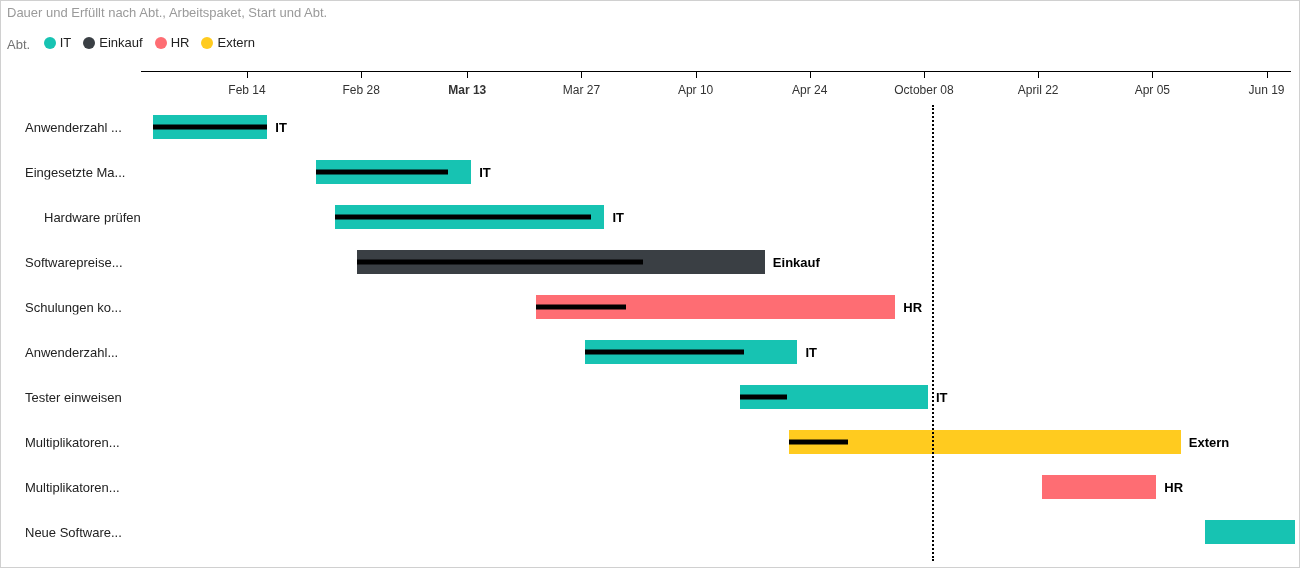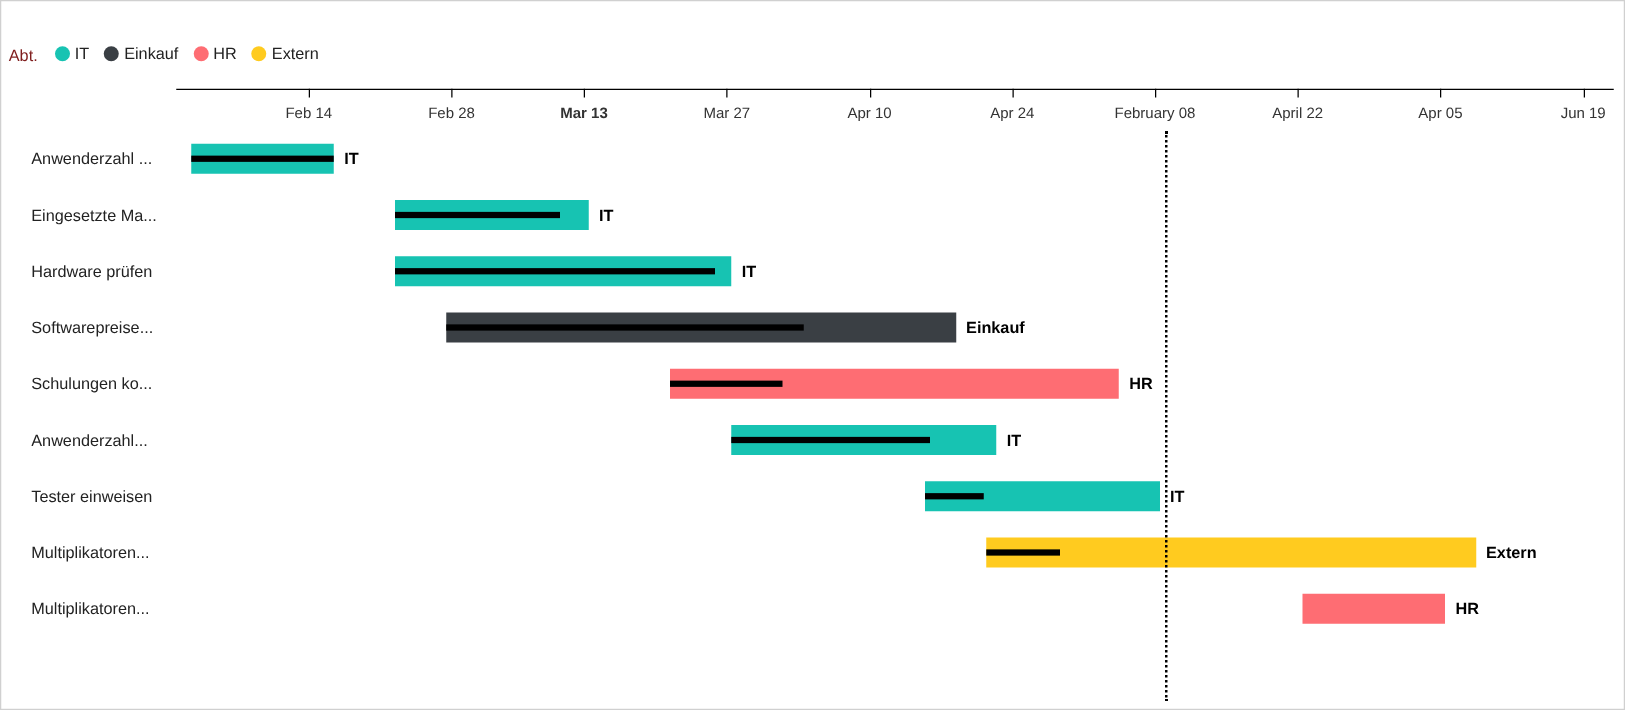--- a/index.html
+++ b/index.html
@@ -25,21 +25,21 @@
     color: #9a9a9a;
   }
   .legend {
     position: absolute;
     left: 6px;
     top: 34px;
     font-size: 13px;
     color: #222;
   }
   .legend-label {
-    color: #7f1d1d;
+    color: #737373;
     margin-right: 10px;
   }
   .legend-item {
     display: inline-flex;
     align-items: center;
     margin-right: 12px;
   }
   .legend-swatch {
     width: 12px;
     height: 12px;
@@ -119,20 +119,21 @@
     top: 44px;
     bottom: 6px;
     border-left: 2px dotted #000;
     width: 0;
   }
 </style>
 </head>
 <body>
 
 <div class="card">
+  <div class="title">Dauer und Erfüllt nach Abt., Arbeitspaket, Start und Abt.</div>
 
   <div class="legend">
     <span class="legend-label">Abt.</span>
     <span id="legend-items"><span class="legend-item">
           <span class="legend-swatch" style="background: rgb(23, 195, 178);"></span>
           <span>IT</span>
         </span><span class="legend-item">
           <span class="legend-swatch" style="background: rgb(58, 63, 68);"></span>
           <span>Einkauf</span>
         </span><span class="legend-item">
@@ -152,40 +153,40 @@
       <div class="xaxis-tick-label" style="left: 360.213px;">Feb 28</div>
       <div class="xaxis-tick" style="left: 466.241px;"></div>
       <div class="xaxis-tick-label" style="left: 466.241px; font-weight: bold;">Mar 13</div>
       <div class="xaxis-tick" style="left: 580.426px;"></div>
       <div class="xaxis-tick-label" style="left: 580.426px; text-align: center;">Mar 27</div>
       <div class="xaxis-tick" style="left: 694.61px;"></div>
       <div class="xaxis-tick-label" style="left: 694.61px;">Apr 10</div>
       <div class="xaxis-tick" style="left: 808.794px;"></div>
       <div class="xaxis-tick-label" style="left: 808.794px;">Apr 24</div>
       <div class="xaxis-tick" style="left: 922.979px;"></div>
-      <div class="xaxis-tick-label" style="left: 922.979px;">February 08</div>
+      <div class="xaxis-tick-label" style="left: 922.979px;">October 08</div>
       <div class="xaxis-tick" style="left: 1037.16px;"></div>
       <div class="xaxis-tick-label" style="left: 1037.16px;">April 22</div>
       <div class="xaxis-tick" style="left: 1151.35px;"></div>
       <div class="xaxis-tick-label" style="left: 1151.35px;">Apr 05</div>
       <div class="xaxis-tick" style="left: 1265.53px;"></div>
       <div class="xaxis-tick-label" style="left: 1265.53px;">Jun 19</div>
       <div class="row" style="top: 54px; height: 24px;">
         <div class="row-label">Anwenderzahl ...</div>
         <div class="bar" style="left: 148.156px; width: 114.184px; background: rgb(23, 195, 178);"></div>
         <div class="progress" style="left: 148.156px; width: 114.184px;"></div>
         <div class="bar-label" style="left: 270.34px;">IT</div>
       </div>
       <div class="row" style="top: 99px; height: 24px;">
         <div class="row-label">Eingesetzte Ma...</div>
         <div class="bar" style="left: 311.277px; width: 154.965px; background: rgb(23, 195, 178);"></div>
         <div class="progress" style="left: 311.277px; width: 131.72px;"></div>
         <div class="bar-label" style="left: 474.241px;">IT</div>
       </div>
-      <div class="row" style="top: 144px; height: 24px;">
+      <div class="row" style="top: 144px; height: 24px; margin-left: 19px;">
         <div class="row-label">Hardware prüfen</div>
         <div class="bar" style="left: 311.277px; width: 269.149px; background: rgb(23, 195, 178);"></div>
         <div class="progress" style="left: 311.277px; width: 255.691px;"></div>
         <div class="bar-label" style="left: 588.426px;">IT</div>
       </div>
       <div class="row" style="top: 189px; height: 24px;">
         <div class="row-label">Softwarepreise...</div>
         <div class="bar" style="left: 352.057px; width: 407.801px; background: rgb(58, 63, 68);"></div>
         <div class="progress" style="left: 352.057px; width: 285.461px;"></div>
         <div class="bar-label" style="left: 767.858px;">Einkauf</div>
@@ -212,15 +213,20 @@
         <div class="row-label">Multiplikatoren...</div>
         <div class="bar" style="left: 784.326px; width: 391.489px; background: rgb(255, 203, 31);"></div>
         <div class="progress" style="left: 784.326px; width: 58.7234px;"></div>
         <div class="bar-label" style="left: 1183.82px;">Extern</div>
       </div>
       <div class="row" style="top: 414px; height: 24px;">
         <div class="row-label">Multiplikatoren...</div>
         <div class="bar" style="left: 1037.16px; width: 114.184px; background: rgb(254, 109, 115);"></div>
         <div class="bar-label" style="left: 1159.35px;">HR</div>
       </div>
+      <div class="row" style="top: 459px; height: 24px;">
+        <div class="row-label">Neue Software...</div>
+        <div class="bar" style="left: 1200.28px; width: 89.7163px; background: rgb(23, 195, 178);"></div>
+        <div class="bar-label" style="left: 1298px;">IT</div>
+      </div>
       <div class="today-line" style="left: 931.135px;"></div>
     </div>
 </div>
 
 </body></html>

